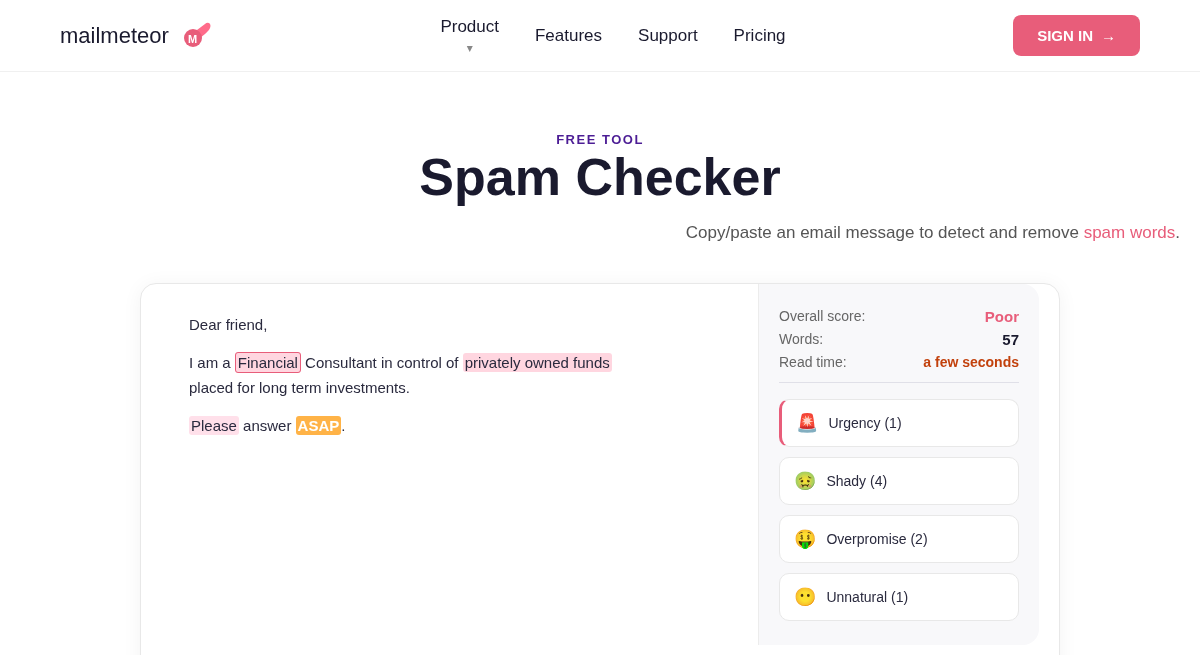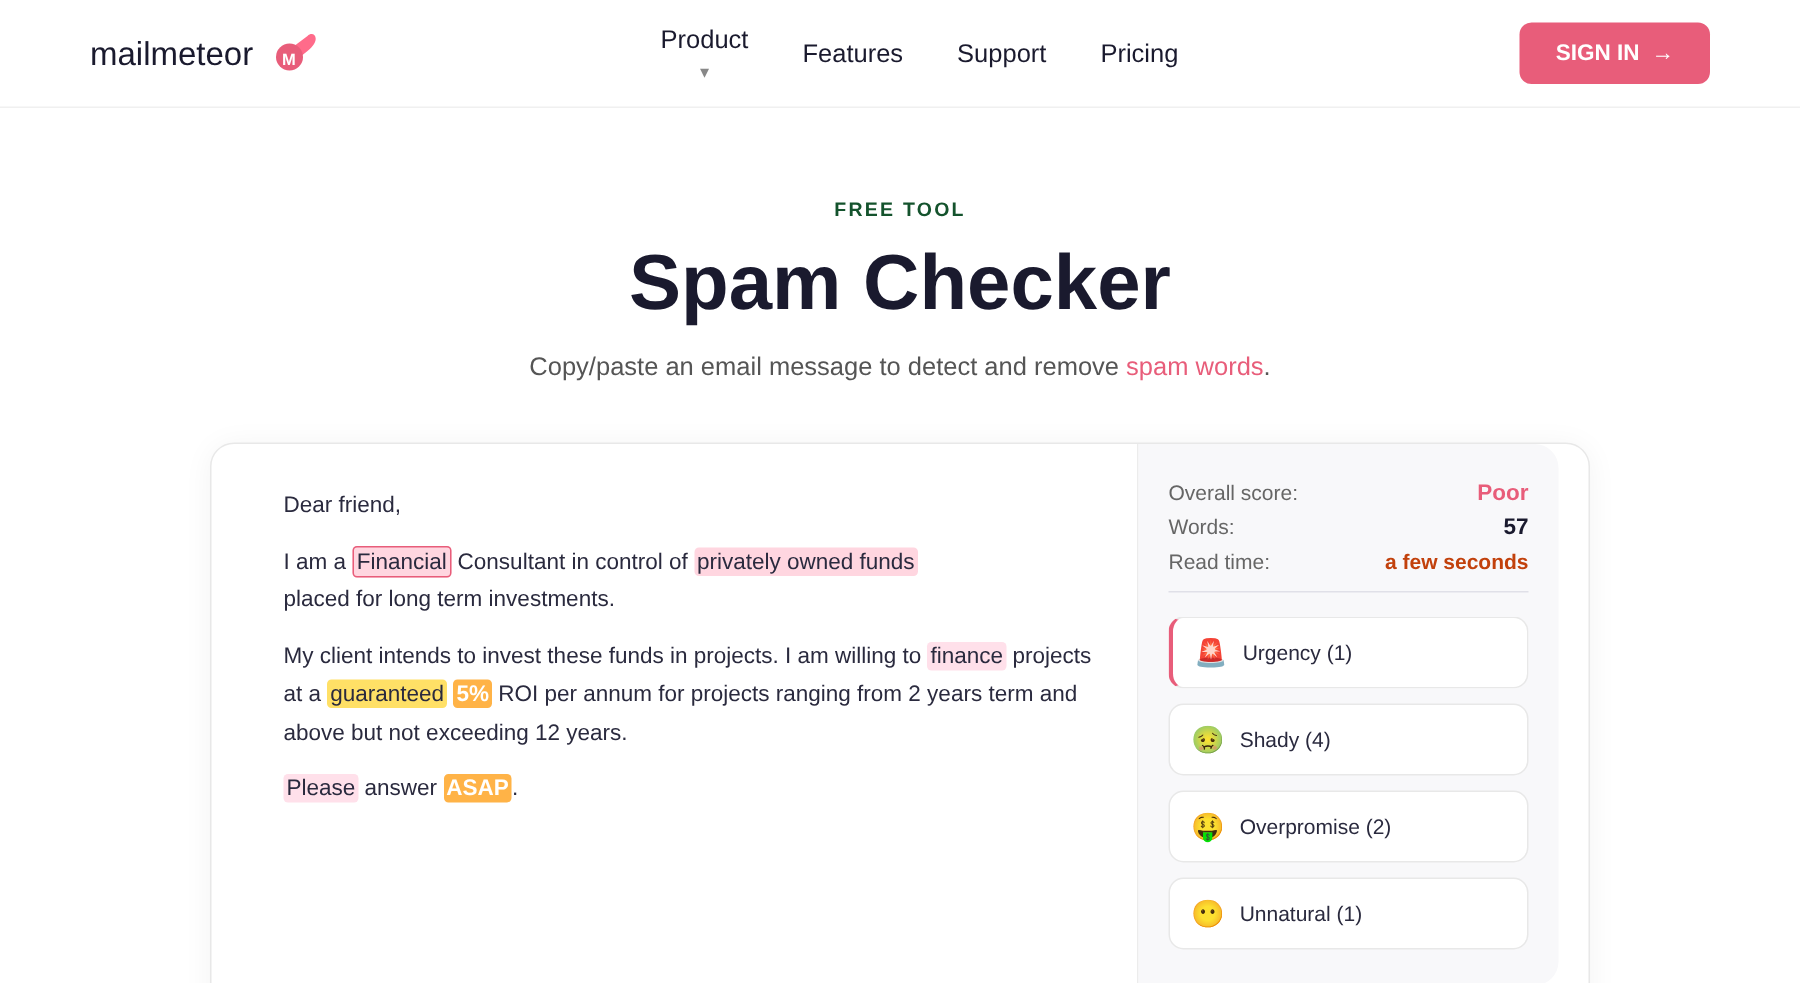--- a/index.html
+++ b/index.html
@@ -26,24 +26,24 @@
     .sign-in-btn {
       background: #e85d7a; color: #fff; border: none; border-radius: 8px;
       padding: 12px 24px; font-size: 15px; font-weight: 600; cursor: pointer;
       display: flex; align-items: center; gap: 8px;
     }
 
     
     .hero { text-align: center; padding: 60px 20px 40px; }
     .free-tool-badge {
       font-size: 13px; font-weight: 700; letter-spacing: 1.5px;
-      color: #14532d; text-transform: uppercase; margin-bottom: 12px;
+      color: #4c1d95; text-transform: uppercase; margin-bottom: 0;
     }
     .hero-title { font-size: 52px; font-weight: 800; color: #1a1a2e; margin-bottom: 16px; }
-    .hero-subtitle { font-size: 17px; color: #555; }
+    .hero-subtitle { font-size: 17px; color: #555; text-align: right; }
     .hero-subtitle a { color: #e85d7a; text-decoration: none; }
 
     
     .tool-container {
       max-width: 920px; margin: 0 auto; padding: 0 20px 60px;
       display: flex; gap: 0; border: 1px solid #e8e8e8; border-radius: 16px;
       background: #fff; box-shadow: 0 2px 20px rgba(0,0,0,0.05);
     }
 
     
@@ -134,23 +134,20 @@
 </section>
 
 <div class="tool-container">
 
   <div class="email-panel">
     <p>Dear friend,</p>
     <p>
       I am a <span class="highlight-pink-border">Financial</span> Consultant in control of <span class="highlight-pink">privately owned funds</span><br>placed for long term investments.
     </p>
     <p>
-      My client intends to invest these funds in projects. I am willing to <span class="highlight-light-pink">finance</span> projects at a <span class="highlight-yellow">guaranteed</span> <span class="highlight-orange">5%</span> ROI per annum for projects ranging from 2 years term and above but not exceeding 12 years.
-    </p>
-    <p>
       <span class="highlight-light-pink">Please</span> answer <span class="highlight-orange">ASAP</span>.
     </p>
   </div>
 
   <div class="results-panel">
     <div class="score-row">
       <span class="label">Overall score:</span>
       <span class="value-poor">Poor</span>
     </div>
     <div class="score-row">

